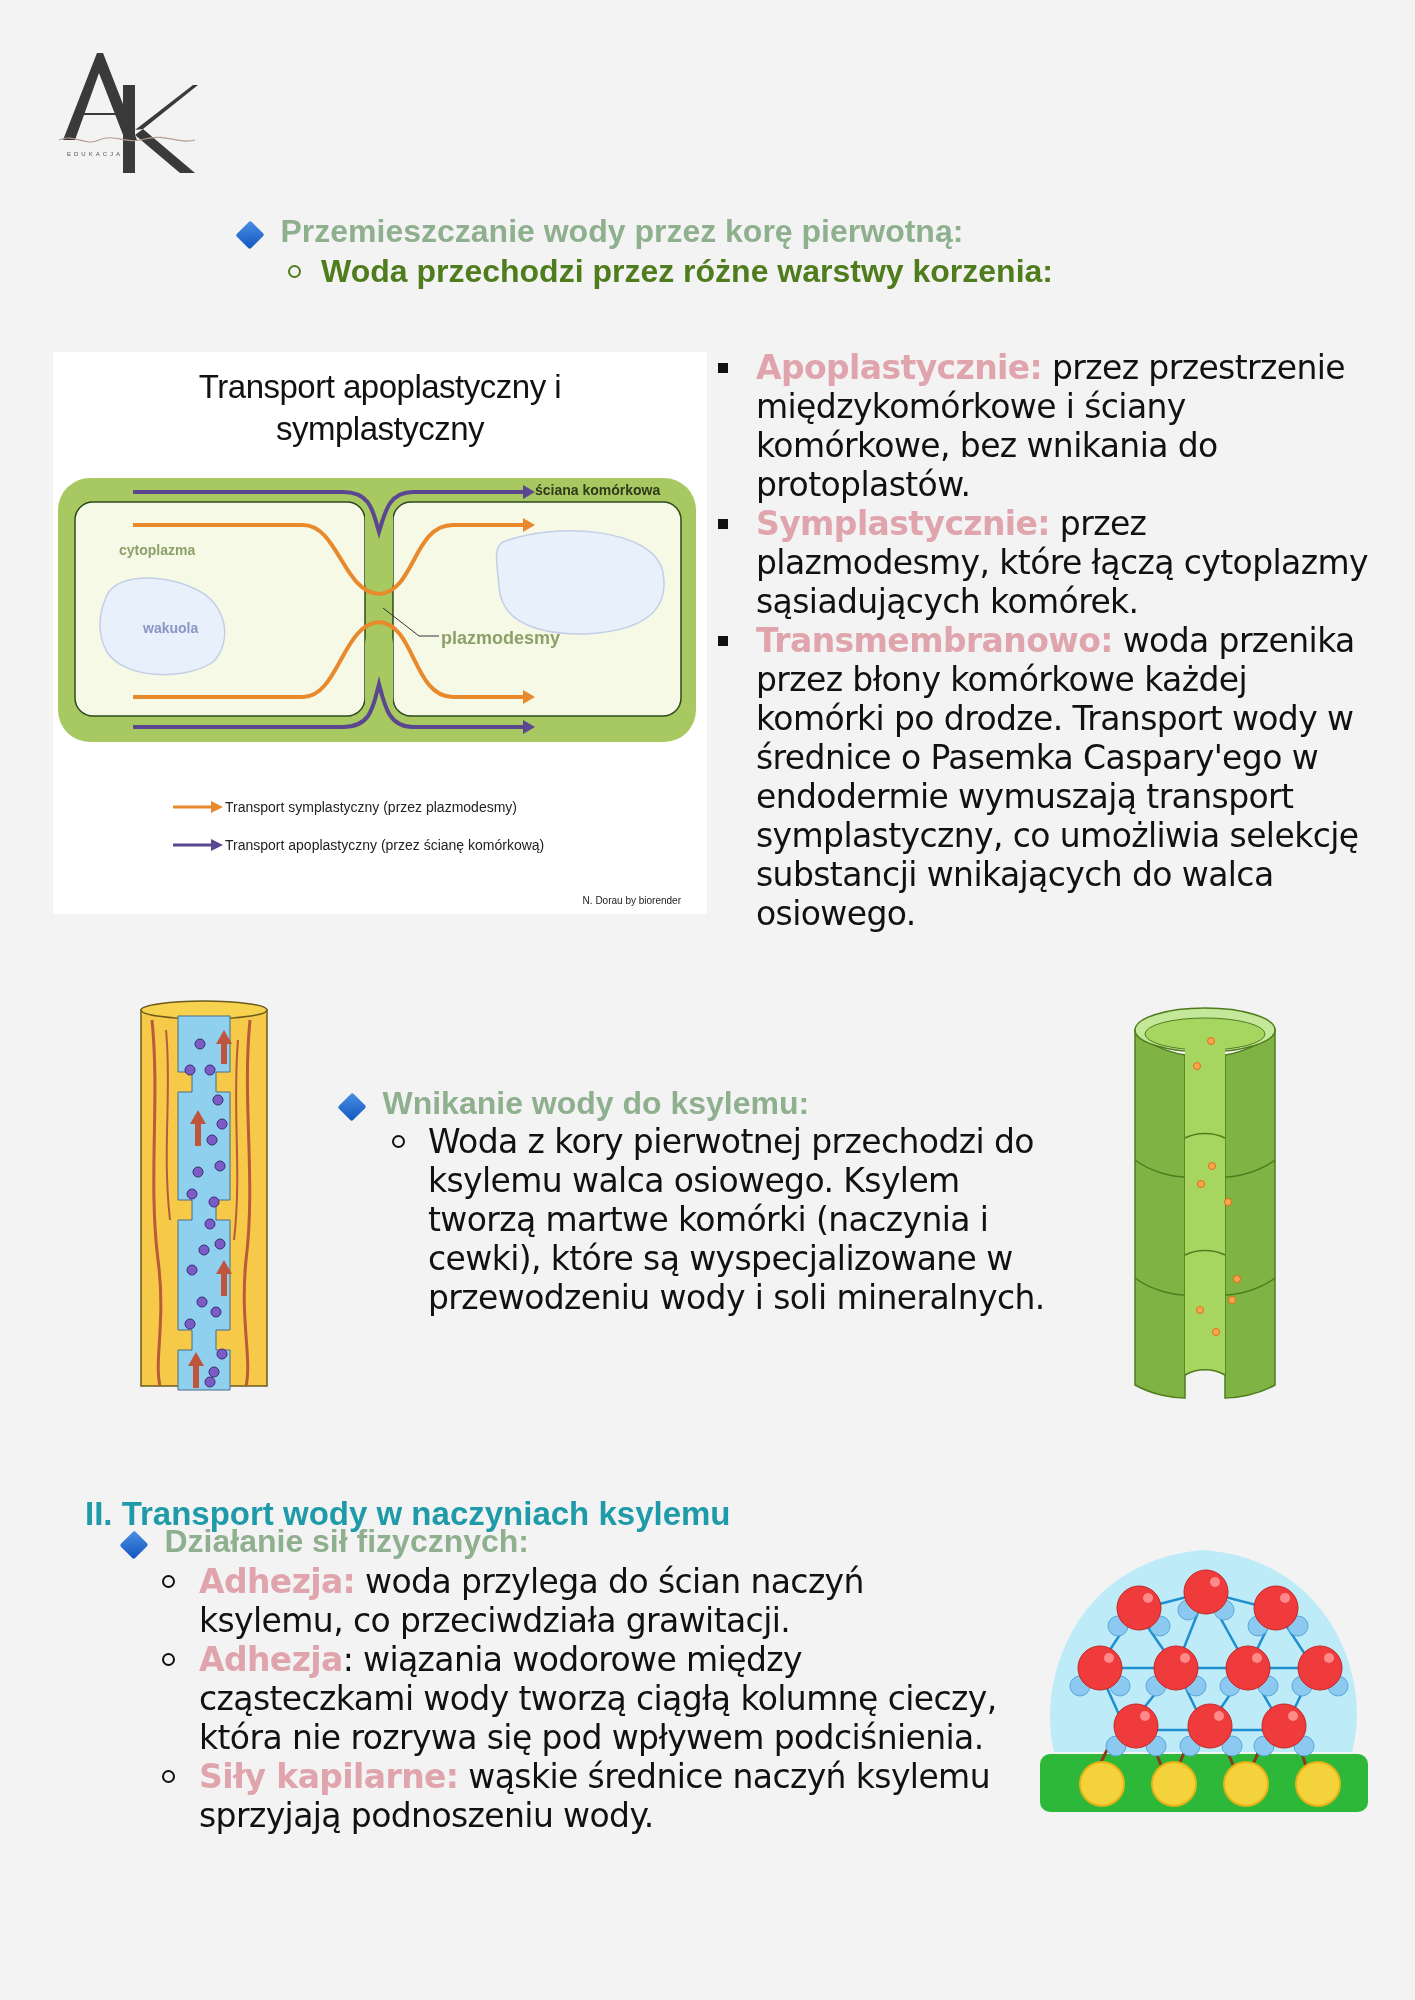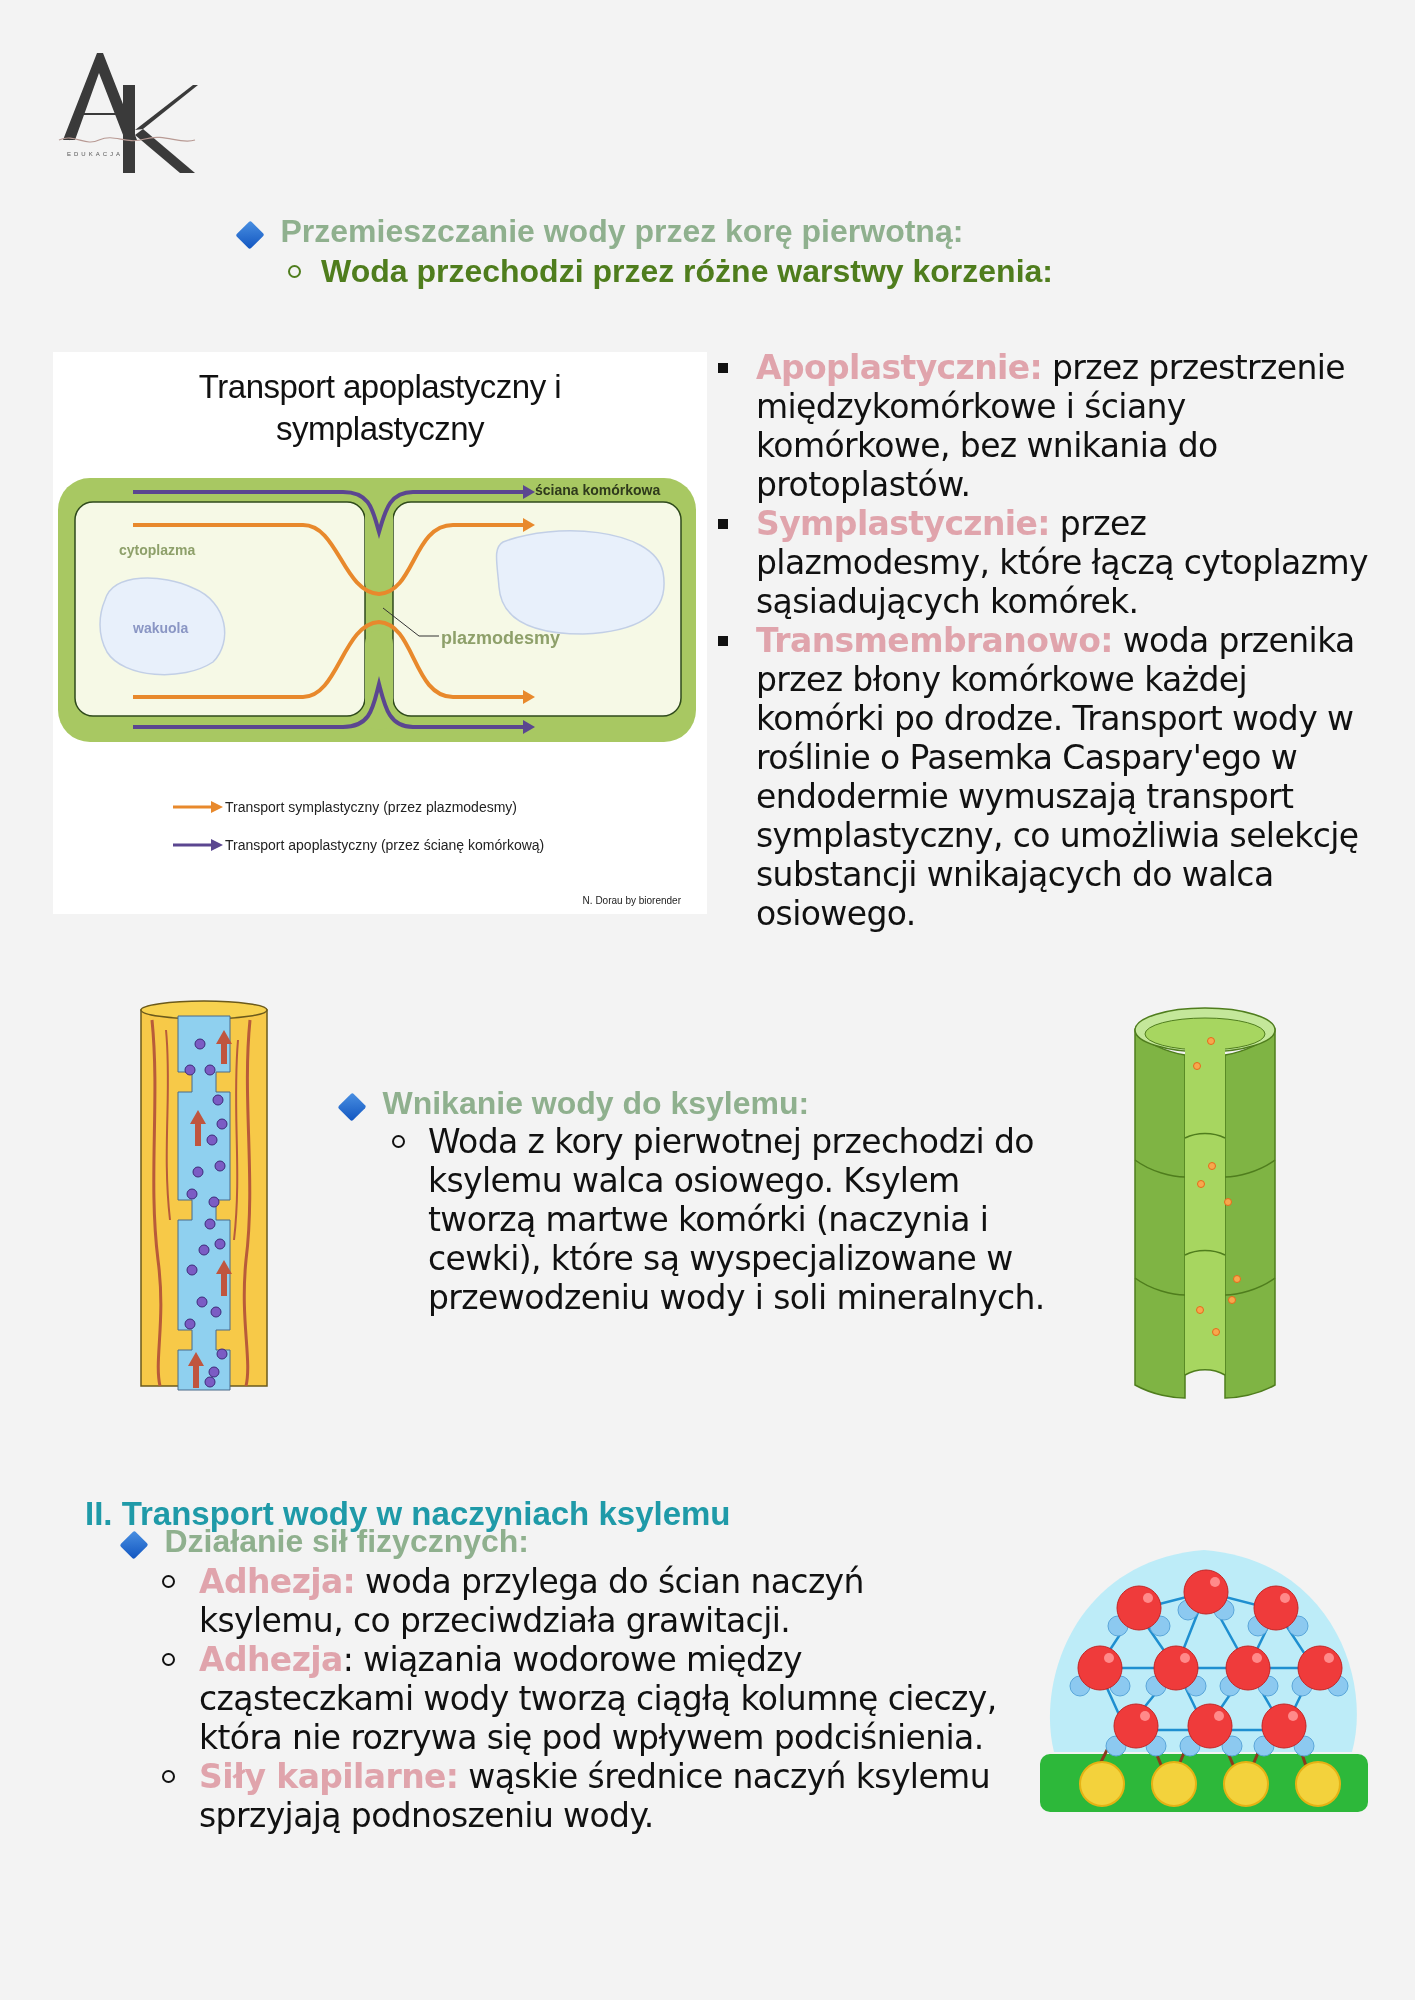--- a/index.html
+++ b/index.html
@@ -74,21 +74,21 @@
 
     <path d="M330 256 L366 284 L386 284" stroke="#333" stroke-width="1" fill="none"></path>
 
     <path d="M120 455 L160 455" stroke="#e8892c" stroke-width="3"></path>
     <polygon points="158,449 170,455 158,461" fill="#e8892c"></polygon>
     <path d="M120 493 L160 493" stroke="#5b4690" stroke-width="3"></path>
     <polygon points="158,487 170,493 158,499" fill="#5b4690"></polygon>
   </svg>
   <div class="abs" style="left:482px;top:130px;font-size:14px;font-weight:bold;color:#2f3a1c;">ściana komórkowa</div>
   <div class="abs" style="left:66px;top:190px;font-size:14px;font-weight:bold;color:#8ea06a;">cytoplazma</div>
-  <div class="abs" style="left:80px;top:268px;font-size:14px;font-weight:bold;color:#8a96c4;">wakuola</div>
+  <div class="abs" style="left:90px;top:268px;font-size:14px;font-weight:bold;color:#8a96c4;">wakuola</div>
   <div class="abs" style="left:388px;top:276px;font-size:18px;font-weight:bold;color:#8ea06a;">plazmodesmy</div>
   <div class="abs" style="left:172px;top:447px;font-size:14px;color:#222;">Transport symplastyczny (przez plazmodesmy)</div>
   <div class="abs" style="left:172px;top:485px;font-size:14px;color:#222;">Transport apoplastyczny (przez ścianę komórkową)</div>
   <div class="abs" style="right:26px;bottom:8px;font-size:10px;color:#222;">N. Dorau by biorender</div>
 </div>
 
 <div class="abs body-text" style="left:718px;top:348px;width:650px;">
   <div class="bullet-row">
     <span class="marker">
         <span class="square"></span>
@@ -98,21 +98,21 @@
   <div class="bullet-row">
     <span class="marker">
         <span class="square"></span>
       </span>
     <span><span class="pink">Symplastycznie:</span><span> przez plazmodesmy, które łączą cytoplazmy sąsiadujących komórek.</span></span>
   </div>
   <div class="bullet-row">
     <span class="marker">
         <span class="square"></span>
       </span>
-    <span><span class="pink">Transmembranowo:</span><span> woda przenika przez błony komórkowe każdej komórki po drodze. Transport wody w roślinie o Pasemka Caspary'ego w endodermie wymuszają transport symplastyczny, co umożliwia selekcję substancji wnikających do walca osiowego.</span></span>
+    <span><span class="pink">Transmembranowo:</span><span> woda przenika przez błony komórkowe każdej komórki po drodze. Transport wody w średnice o Pasemka Caspary'ego w endodermie wymuszają transport symplastyczny, co umożliwia selekcję substancji wnikających do walca osiowego.</span></span>
   </div>
 </div>
 
 <svg class="abs" style="left:138px;top:1000px" width="134" height="392" viewBox="0 0 134 392">
   <rect x="3" y="10" width="126" height="376" fill="#f7c948" stroke="#6b5a1c" stroke-width="1.5"></rect>
   <ellipse cx="66" cy="10" rx="63" ry="9" fill="#f7d24f" stroke="#6b5a1c" stroke-width="1.5"></ellipse>
   <path d="M14 20 C22 100,10 180,20 260 C28 320,16 360,22 386" stroke="#b85b3a" stroke-width="3" fill="none"></path>
   <path d="M112 20 C104 100,118 180,108 260 C102 320,114 360,108 386" stroke="#b85b3a" stroke-width="3" fill="none"></path>
   <path d="M28 30 C34 90,24 150,32 220" stroke="#b85b3a" stroke-width="2" fill="none"></path>
   <path d="M100 40 C94 110,104 170,96 240" stroke="#b85b3a" stroke-width="2" fill="none"></path>

